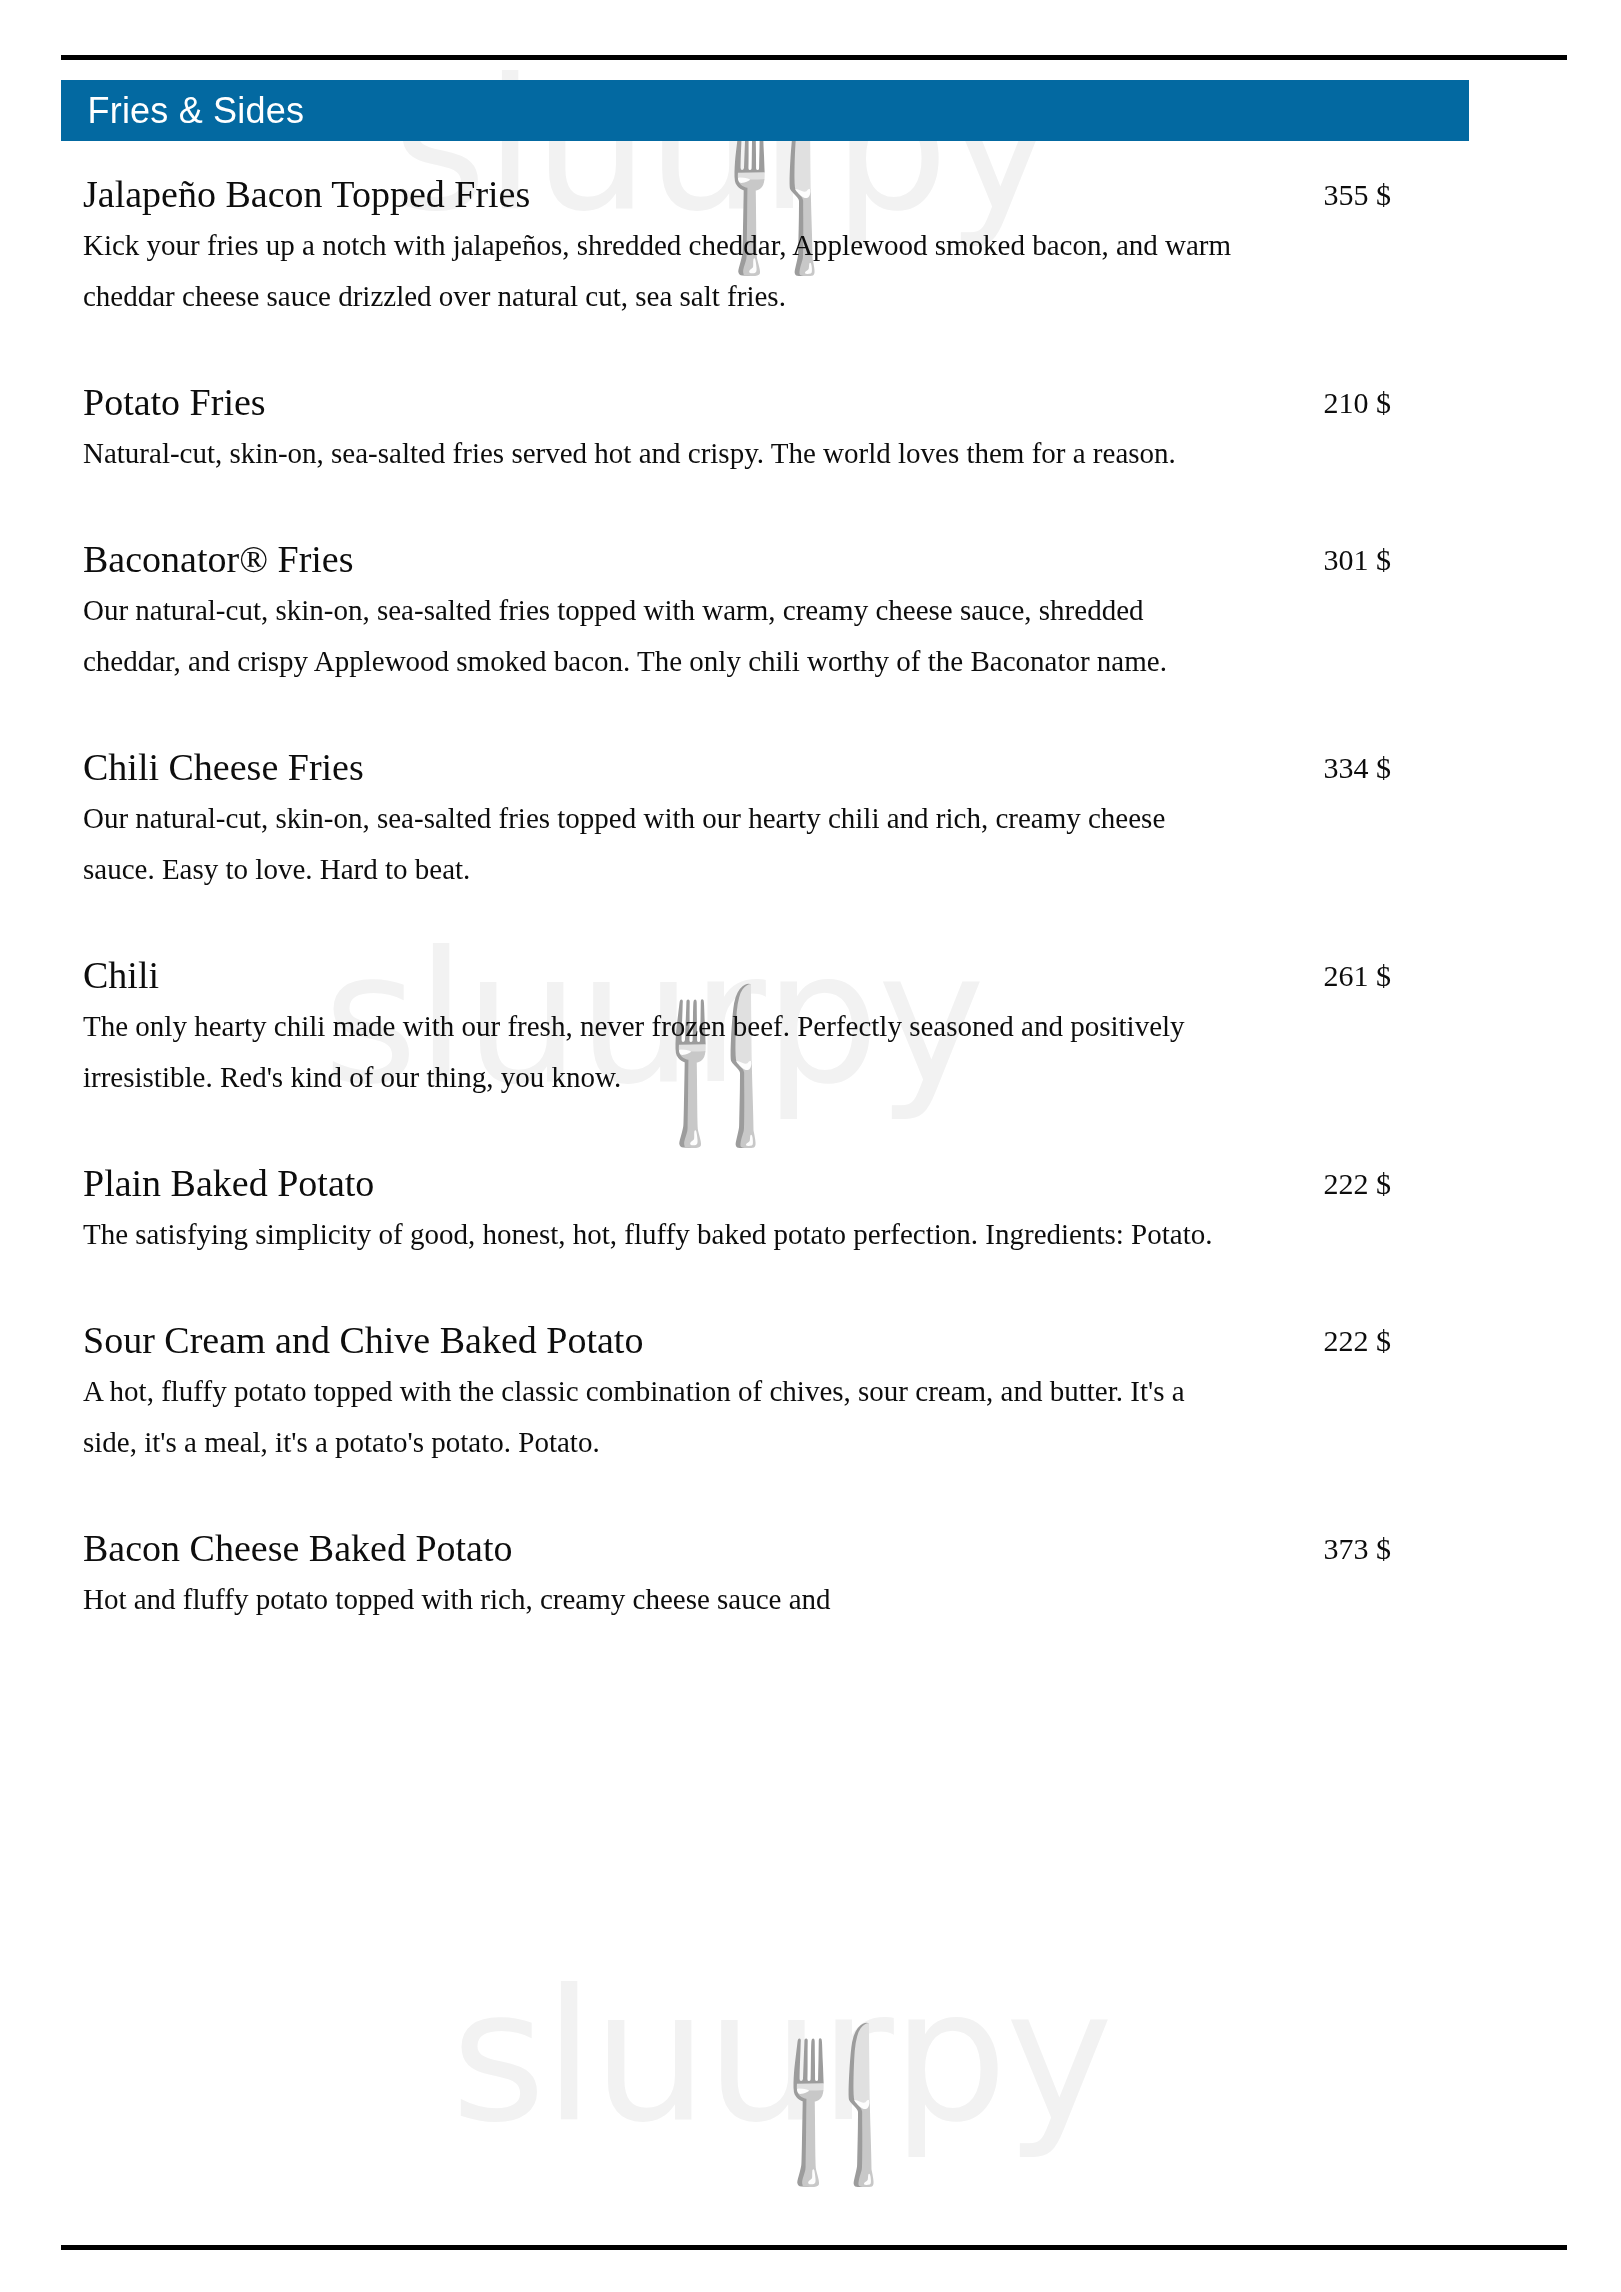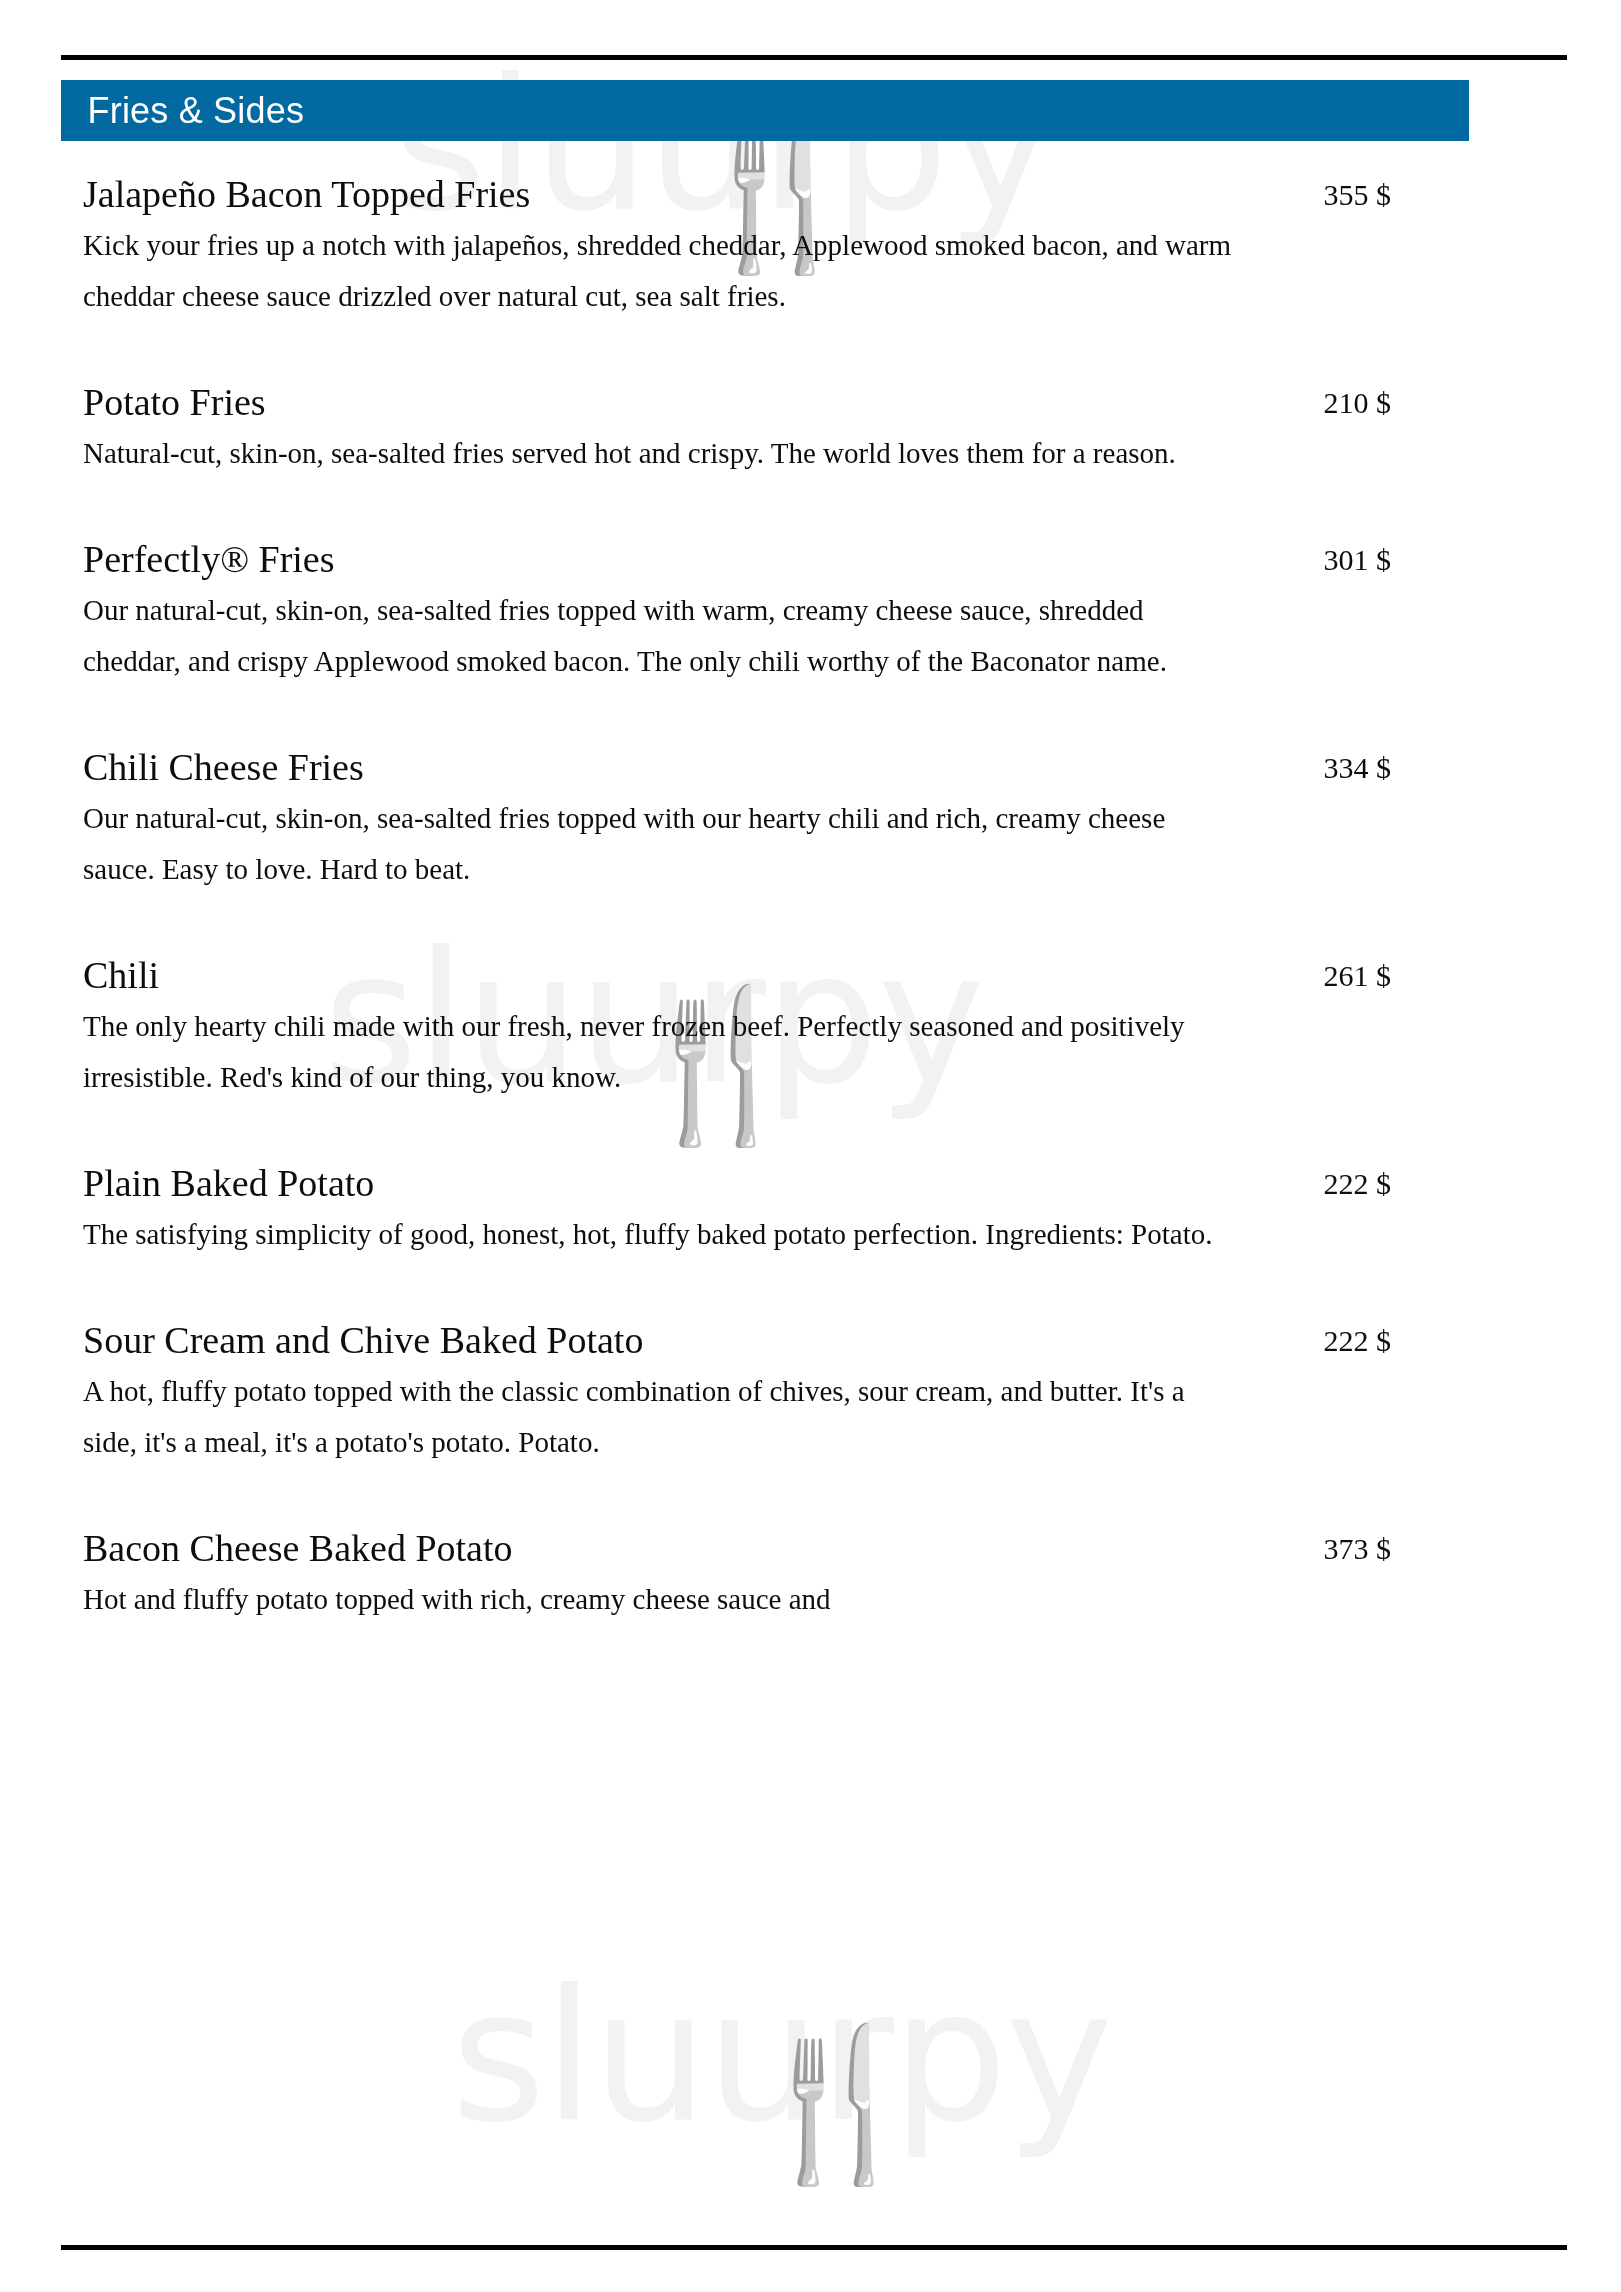--- a/index.html
+++ b/index.html
@@ -151,21 +151,21 @@
     <div class="item">
       <div class="item-head">
         <span class="item-name">Potato Fries</span>
         <span class="item-price">210 $</span>
       </div>
       <div class="item-desc">Natural-cut, skin-on, sea-salted fries served hot and crispy. The world loves them for a reason.</div>
     </div>
 
     <div class="item">
       <div class="item-head">
-        <span class="item-name">Perfectly® Fries</span>
+        <span class="item-name">Baconator® Fries</span>
         <span class="item-price">301 $</span>
       </div>
       <div class="item-desc">Our natural-cut, skin-on, sea-salted fries topped with warm, creamy cheese sauce, shredded cheddar, and crispy Applewood smoked bacon. The only chili worthy of the Baconator name.</div>
     </div>
 
     <div class="item">
       <div class="item-head">
         <span class="item-name">Chili Cheese Fries</span>
         <span class="item-price">334 $</span>
       </div>

